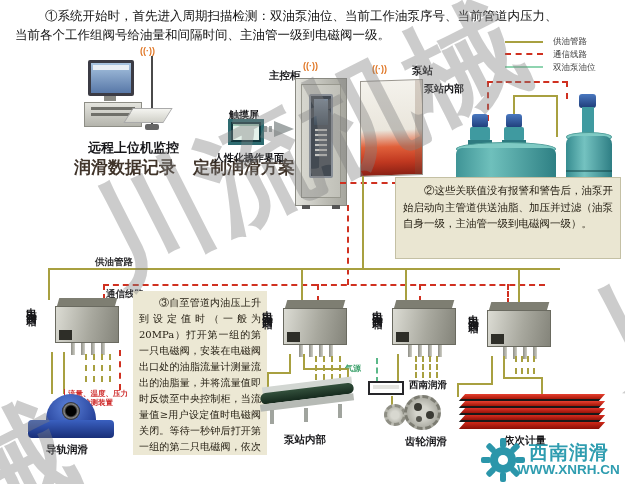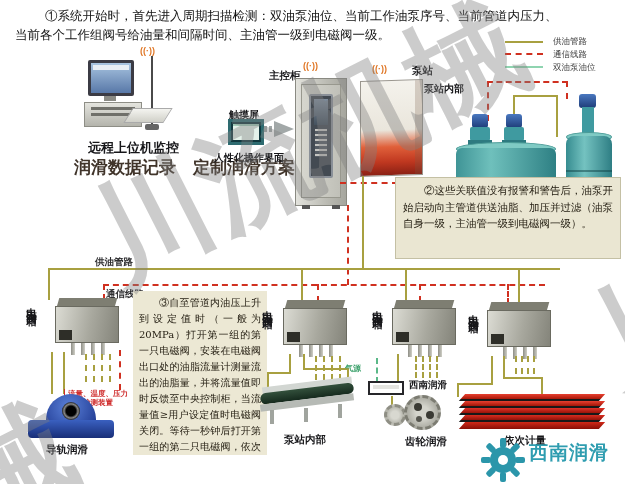--- a/index.html
+++ b/index.html
@@ -290,14 +290,15 @@
       <rect x="1" y="20" width="10" height="6" rx="2"></rect>
       <rect x="35" y="20" width="10" height="6" rx="2"></rect>
       <rect x="20" y="1" width="6" height="10" rx="2" transform="rotate(45 23 23)"></rect>
       <rect x="20" y="1" width="6" height="10" rx="2" transform="rotate(135 23 23)"></rect>
       <rect x="20" y="1" width="6" height="10" rx="2" transform="rotate(225 23 23)"></rect>
       <rect x="20" y="1" width="6" height="10" rx="2" transform="rotate(315 23 23)"></rect>
       <circle cx="23" cy="23" r="5" fill="#ffffff"></circle>
     </g>
   </svg>
   <div class="logo-t" style="left:529px;top:440px;font-size:19px;letter-spacing:1px">西南润滑</div>
+  <div class="logo-t" style="left:517px;top:462px;font-size:13.5px">WWW.XNRH.CN</div>
 
 </div>
 
 </body></html>

